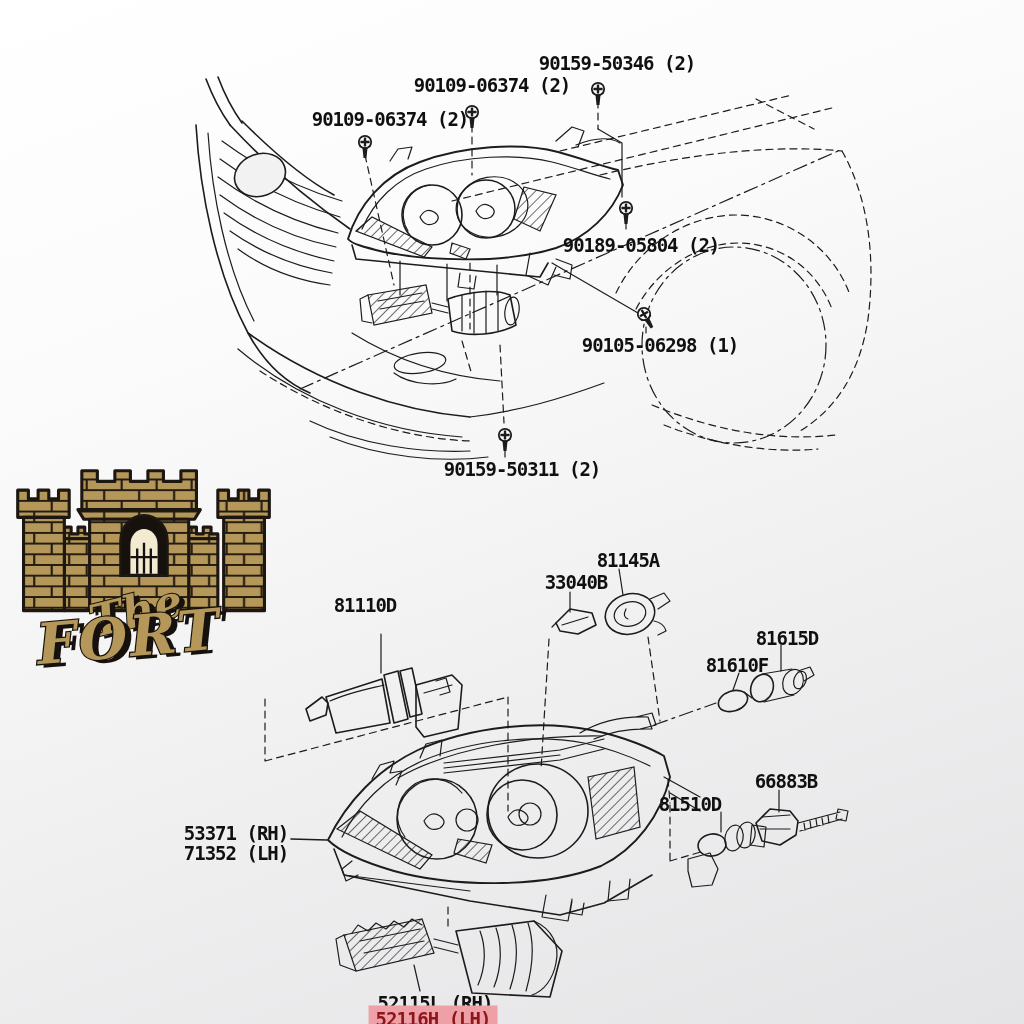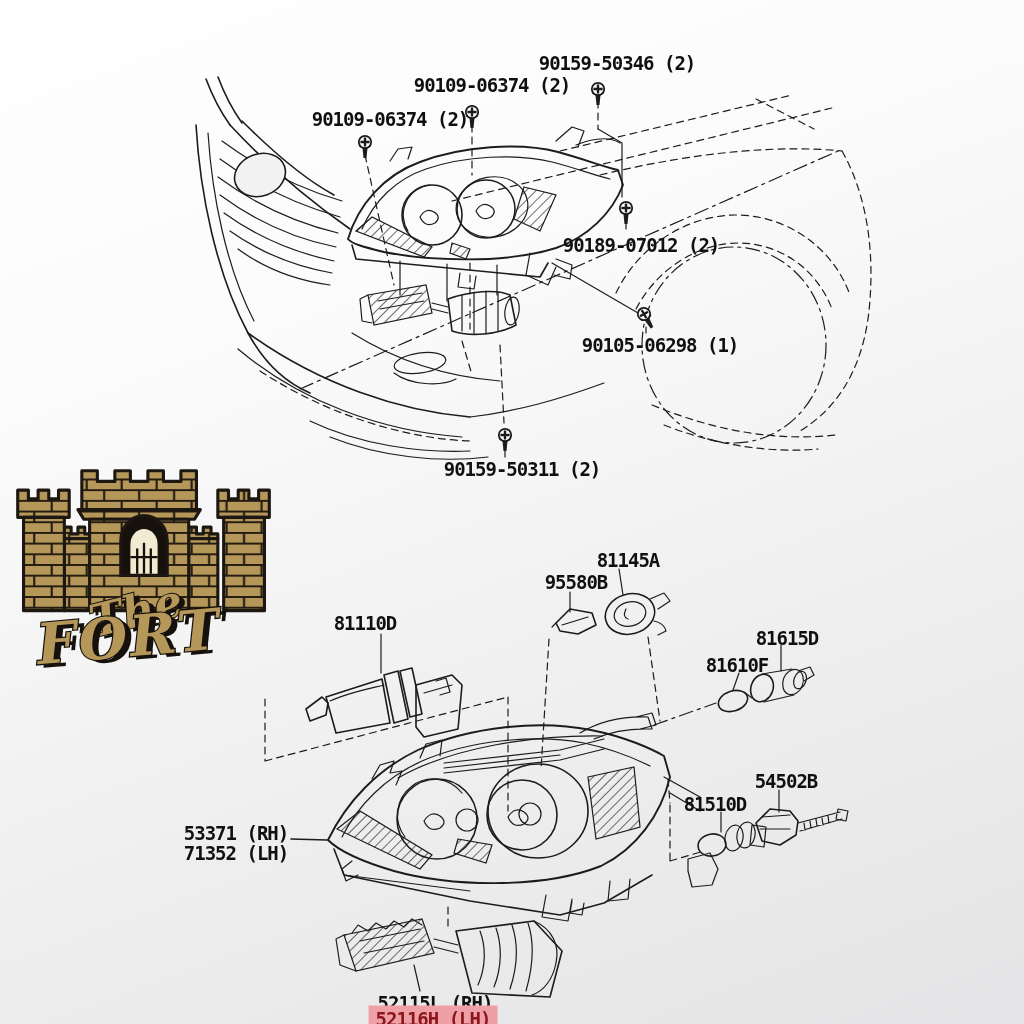--- a/index.html
+++ b/index.html
@@ -198,30 +198,30 @@
     <path class="ln thin" d="M752,792 l14,2 l-2,20 l-14,-2 Z"></path>
     <path class="ln thin dash" d="M668,746 L670,770 M670,772 V828 M670,828 L704,818"></path>
 
     <path class="ln" d="M291,806 L327,807"></path>
   </g>
 </svg>
 
 <div class="label" style="left:617px;top:30px">90159-50346 (2)</div>
 <div class="label" style="left:492px;top:52px">90109-06374 (2)</div>
 <div class="label" style="left:390px;top:86px">90109-06374 (2)</div>
-<div class="label" style="left:641px;top:212px">90189-07012 (2)</div>
+<div class="label" style="left:641px;top:212px">90189-05804 (2)</div>
 <div class="label" style="left:660px;top:312px">90105-06298 (1)</div>
 <div class="label" style="left:522px;top:436px">90159-50311 (2)</div>
 <div class="label" style="left:628px;top:527px">81145A</div>
-<div class="label" style="left:576px;top:549px">95580B</div>
-<div class="label" style="left:365px;top:590px">81110D</div>
+<div class="label" style="left:576px;top:549px">33040B</div>
+<div class="label" style="left:365px;top:572px">81110D</div>
 <div class="label" style="left:787px;top:605px">81615D</div>
 <div class="label" style="left:737px;top:632px">81610F</div>
-<div class="label" style="left:786px;top:748px">54502B</div>
-<div class="label" style="left:715px;top:771px">81510D</div>
+<div class="label" style="left:786px;top:748px">66883B</div>
+<div class="label" style="left:690px;top:771px">81510D</div>
 <div class="label" style="left:236px;top:800px">53371 (RH)</div>
 <div class="label" style="left:236px;top:820px">71352 (LH)</div>
 <div class="label" style="left:435px;top:970px">52115L (RH)</div>
 <div class="label hl" style="left:433px;top:993px">52116H (LH)</div>
 
 <div class="logo">
   <svg width="272" height="214" viewBox="0 0 280 220">
     <defs>
       <pattern id="bp" width="36" height="22" patternUnits="userSpaceOnUse">
         <rect width="36" height="22" fill="#b49759"></rect>

